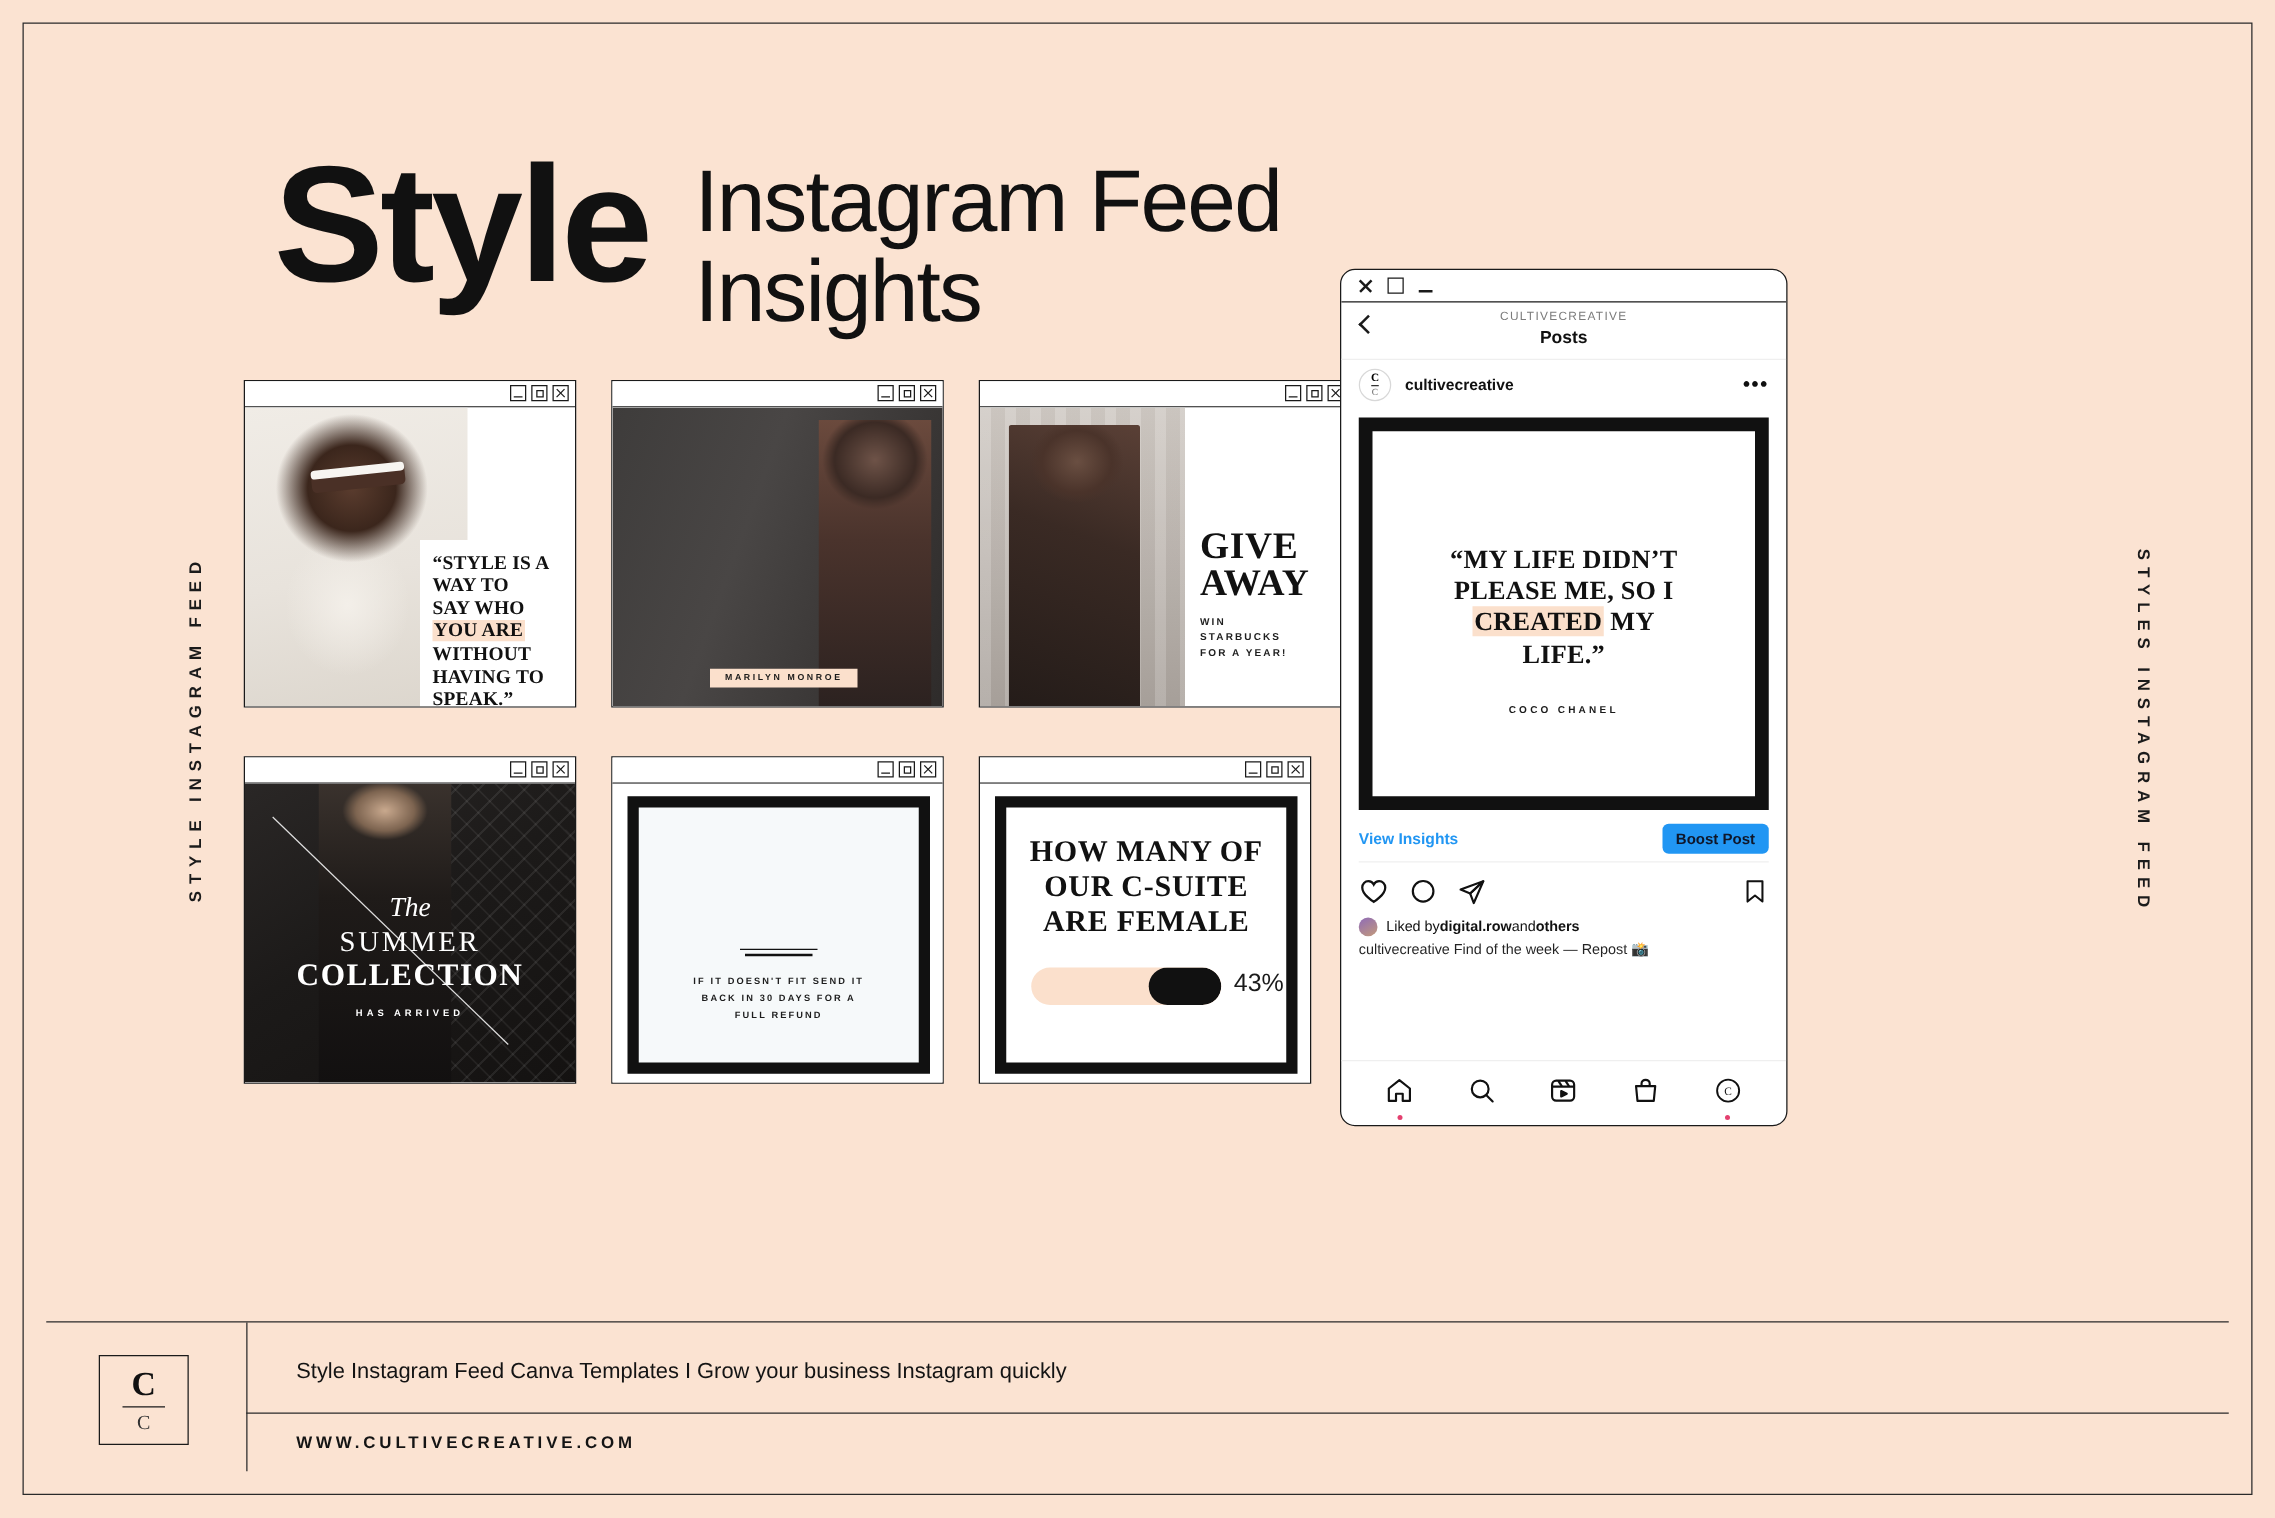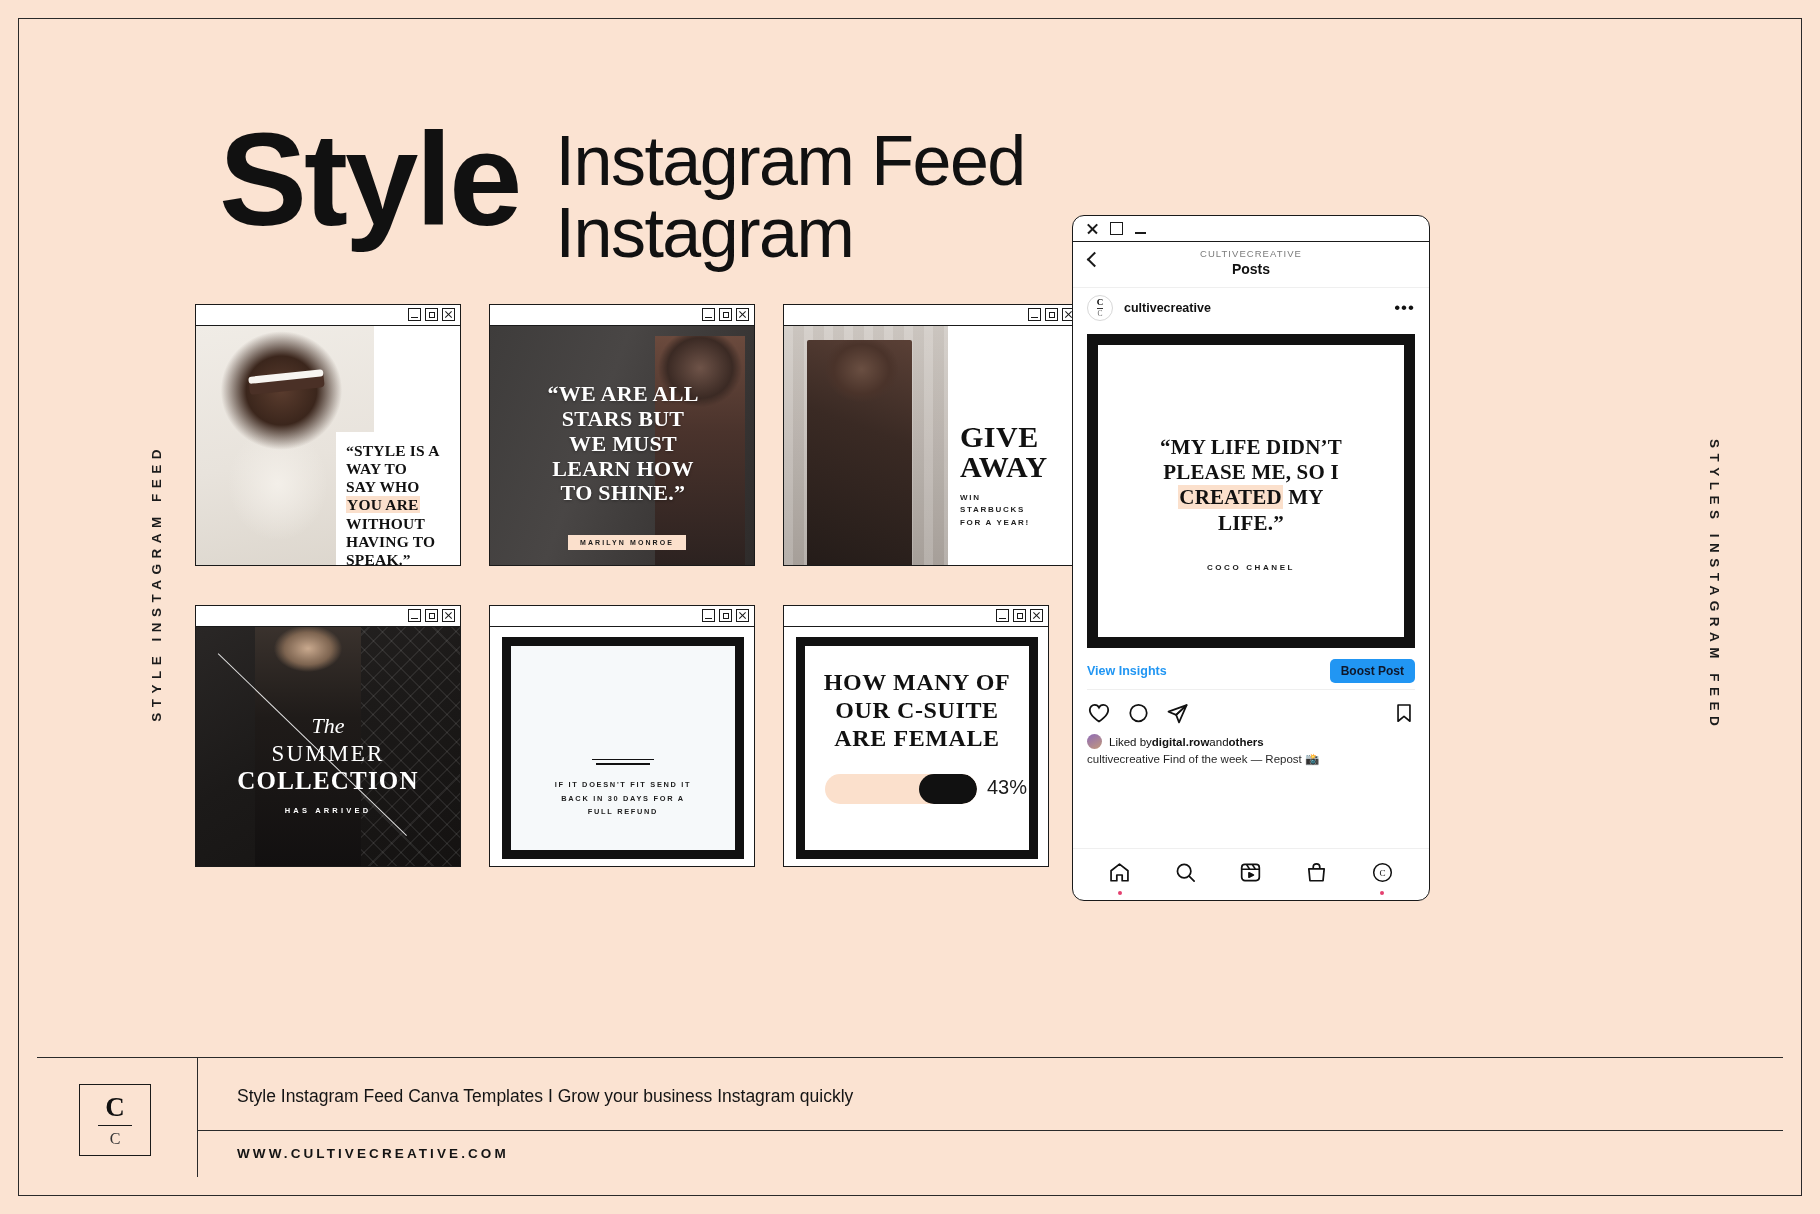--- a/index.html
+++ b/index.html
@@ -339,21 +339,21 @@
 </head>
 <body>
 
 <div id="page">
 <div id="canvas">
 
   <div class="headline-wrap">
     <div class="h-style">Style</div>
     <div class="h-right">
       <div class="h-line">Instagram Feed</div>
-      <div class="h-line">Instagram</div>
+      <div class="h-line">Insights</div>
     </div>
   </div>
 
   <div class="vlabel" id="vlabel-left">STYLE INSTAGRAM FEED</div>
   <div class="vlabel" id="vlabel-right">STYLES INSTAGRAM FEED</div>
 
   <div class="win" style="left:176px; top:285px; width:266px; height:262px;">
     <div class="win-bar">
       <div class="win-btns">
         <div class="wbtn min"></div>
@@ -381,25 +381,20 @@
   <div class="win" style="left:470px; top:285px; width:266px; height:262px;">
     <div class="win-bar">
       <div class="win-btns">
         <div class="wbtn min"></div>
         <div class="wbtn max"></div>
         <div class="wbtn cls"></div>
       </div>
     </div>
     <div class="win-body" style="height:239px;">
       <div class="photo ph-b" style="left:0; top:0; width:266px; height:239px;"></div>
-      <div class="q2-text" style="left:12px; top:56px; width:242px; white-space:pre-line;">“WE ARE ALL
-STARS BUT
-WE MUST
-LEARN HOW
-TO SHINE.”</div>
       <div class="q2-attr" style="left:78px; top:209px;">MARILYN MONROE</div>
     </div>
   </div>
 
   <div class="win" style="left:764px; top:285px; width:298px; height:262px;">
     <div class="win-bar">
       <div class="win-btns">
         <div class="wbtn min"></div>
         <div class="wbtn max"></div>
         <div class="wbtn cls"></div>

